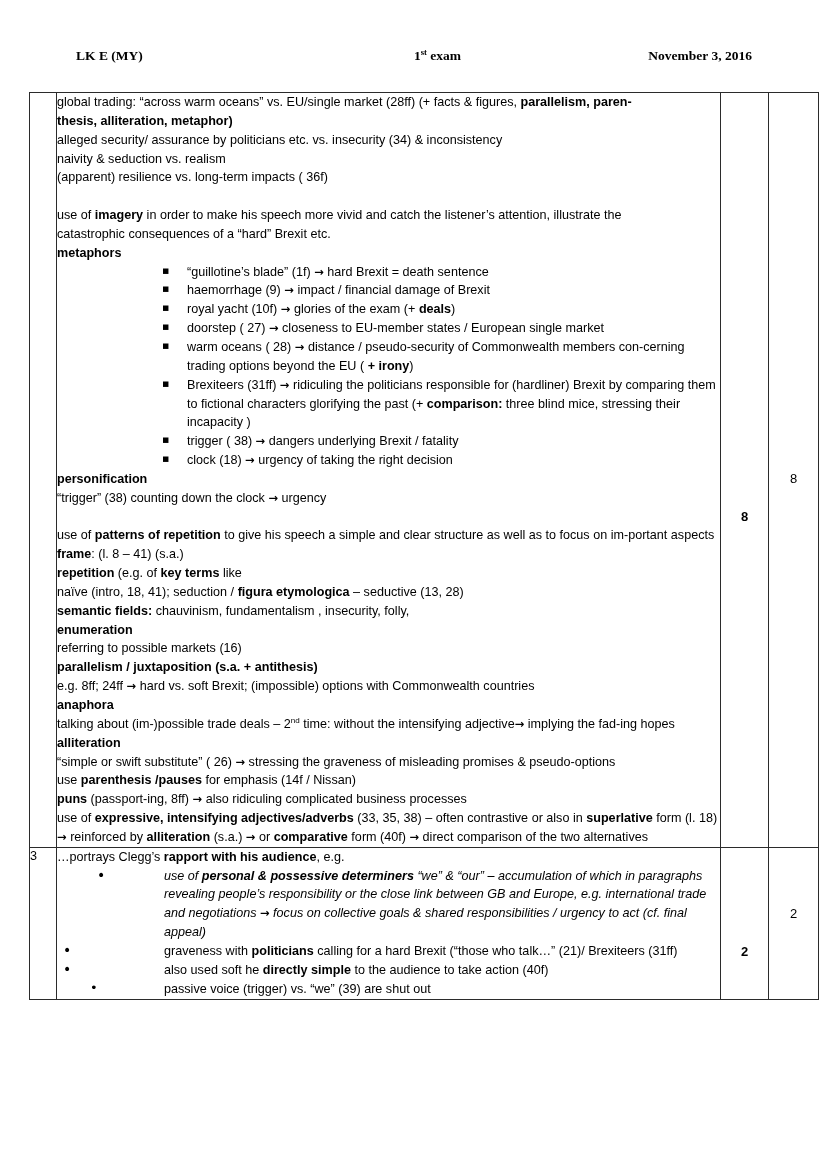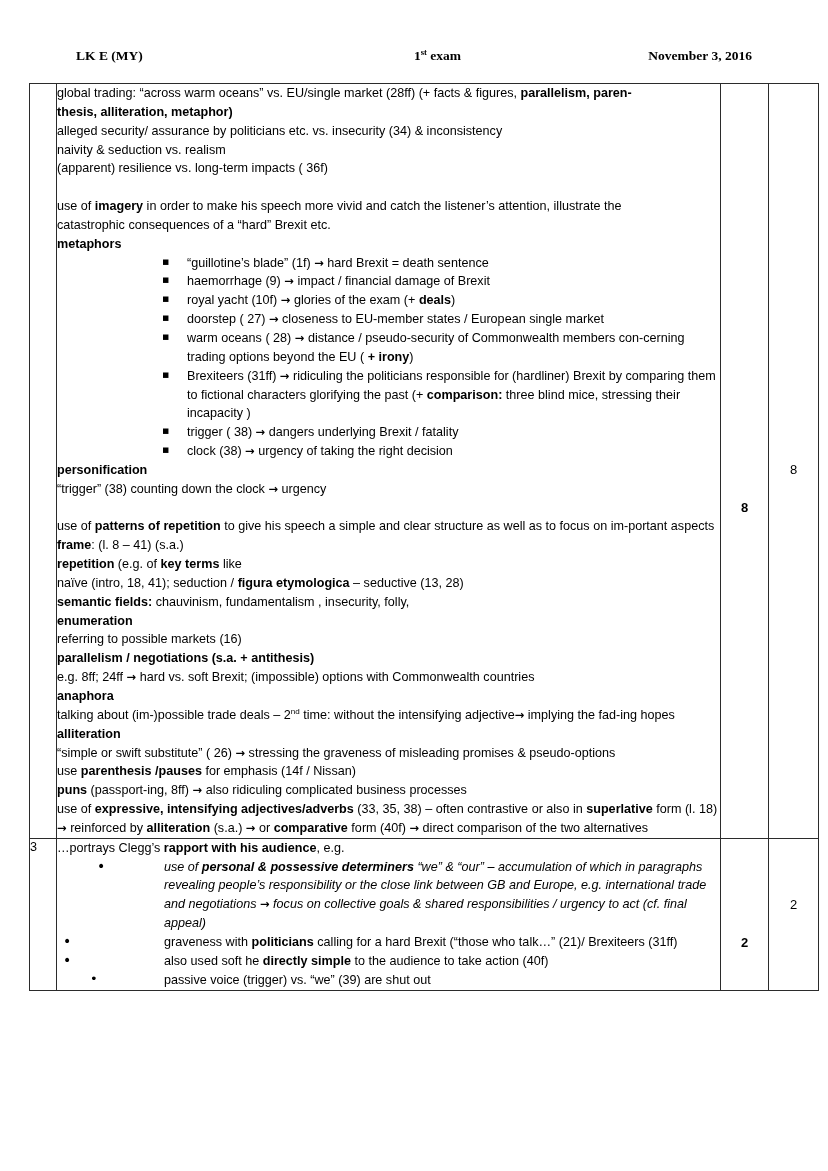--- a/index.html
+++ b/index.html
@@ -40,21 +40,21 @@
   }
   .doc-header .hdr-left  { text-align: left;   white-space: nowrap; }
   .doc-header .hdr-mid   { text-align: center; white-space: nowrap; margin-left: 84px;}
   .doc-header .hdr-right { text-align: right;  white-space: nowrap; }
   .doc-header sup { font-size: 64%; vertical-align: super; line-height: 0; }
 
   
   .grade-table {
     position: absolute;
     left: 29px;
-    top: 83px;
+    top: 92px;
     width: 789px;
     border-collapse: collapse;
     table-layout: fixed;
   }
   .grade-table td {
     border: 1.4px solid #2b2b2b;
     vertical-align: top;
     padding: 0;
   }
   col.c-no    { width: 27px; }
@@ -185,36 +185,36 @@
           <span class="ln b">metaphors</span>
 
           <ul class="sq">
             <li><span>“guillotine’s blade” (1f) </span><span class="arrow">→</span><span> hard Brexit = death sentence</span></li>
             <li><span>haemorrhage (9) </span><span class="arrow">→</span><span> impact / financial damage of Brexit</span></li>
             <li><span>royal yacht (10f) </span><span class="arrow">→</span><span> glories of the exam (+ </span><b>deals</b><span>)</span></li>
             <li><span>doorstep ( 27) </span><span class="arrow">→</span><span> closeness to EU-member states / European single market</span></li>
             <li><span>warm oceans ( 28) </span><span class="arrow">→</span><span> distance / pseudo-security of Commonwealth members con-cerning trading options beyond the EU ( </span><b>+ irony</b><span>)</span></li>
             <li><span>Brexiteers (31ff) </span><span class="arrow">→</span><span> ridiculing the politicians responsible for (hardliner) Brexit by comparing them to fictional characters glorifying the past (+ </span><b>comparison:</b><span> three blind mice, stressing their incapacity )</span></li>
             <li><span>trigger ( 38) </span><span class="arrow">→</span><span> dangers underlying Brexit / fatality</span></li>
-            <li><span>clock (38) </span><span class="arrow">→</span><span> urgency of taking the right decision</span></li>
+            <li><span>clock (18) </span><span class="arrow">→</span><span> urgency of taking the right decision</span></li>
           </ul>
 
           <span class="ln b">personification</span>
           <span class="ln"><span>“trigger” (38) counting down the clock </span><span class="arrow">→</span><span> urgency</span></span>
 
           <span class="spacer"></span>
 
           <span class="ln"><span>use of </span><b>patterns of repetition</b><span> to give his speech a simple and clear structure as well as to focus on im-portant aspects</span></span>
           <span class="ln"><b>frame</b><span>: (l. 8 – 41) (s.a.)</span></span>
           <span class="ln"><b>repetition</b><span> (e.g. of </span><b>key terms</b><span> like</span></span>
           <span class="ln"><span>naïve (intro, 18, 41); seduction / </span><b>figura etymologica</b><span> – seductive (13, 28)</span></span>
           <span class="ln"><b>semantic fields:</b><span> chauvinism, fundamentalism , insecurity, folly,</span></span>
           <span class="ln b">enumeration</span>
           <span class="ln">referring to possible markets (16)</span>
-          <span class="ln b">parallelism / negotiations (s.a. + antithesis)</span>
+          <span class="ln b">parallelism / juxtaposition (s.a. + antithesis)</span>
           <span class="ln"><span>e.g. 8ff; 24ff </span><span class="arrow">→</span><span> hard vs. soft Brexit; (impossible) options with Commonwealth countries</span></span>
           <span class="ln b">anaphora</span>
           <span class="ln"><span>talking about (im-)possible trade deals – 2</span><sup>nd</sup><span> time: without the intensifying adjective</span><span class="arrow">→</span><span> implying the fad-ing hopes</span></span>
           <span class="ln b">alliteration</span>
           <span class="ln"><span>“simple or swift substitute” ( 26) </span><span class="arrow">→</span><span> stressing the graveness of misleading promises &amp; pseudo-options</span></span>
           <span class="ln"><span>use </span><b>parenthesis /pauses</b><span> for emphasis (14f / Nissan)</span></span>
           <span class="ln"><b>puns</b><span> (passport-ing, 8ff) </span><span class="arrow">→</span><span> also ridiculing complicated business processes</span></span>
           <span class="ln"><span>use of </span><b>expressive, intensifying adjectives/adverbs</b><span> (33, 35, 38) – often contrastive or also in </span><b>superlative</b><span> form (l. 18) </span><span class="arrow">→</span><span> reinforced by </span><b>alliteration</b><span> (s.a.) </span><span class="arrow">→</span><span> or </span><b>comparative</b><span> form (40f) </span><span class="arrow">→</span><span> direct comparison of the two alternatives</span></span>
 
         </td>

